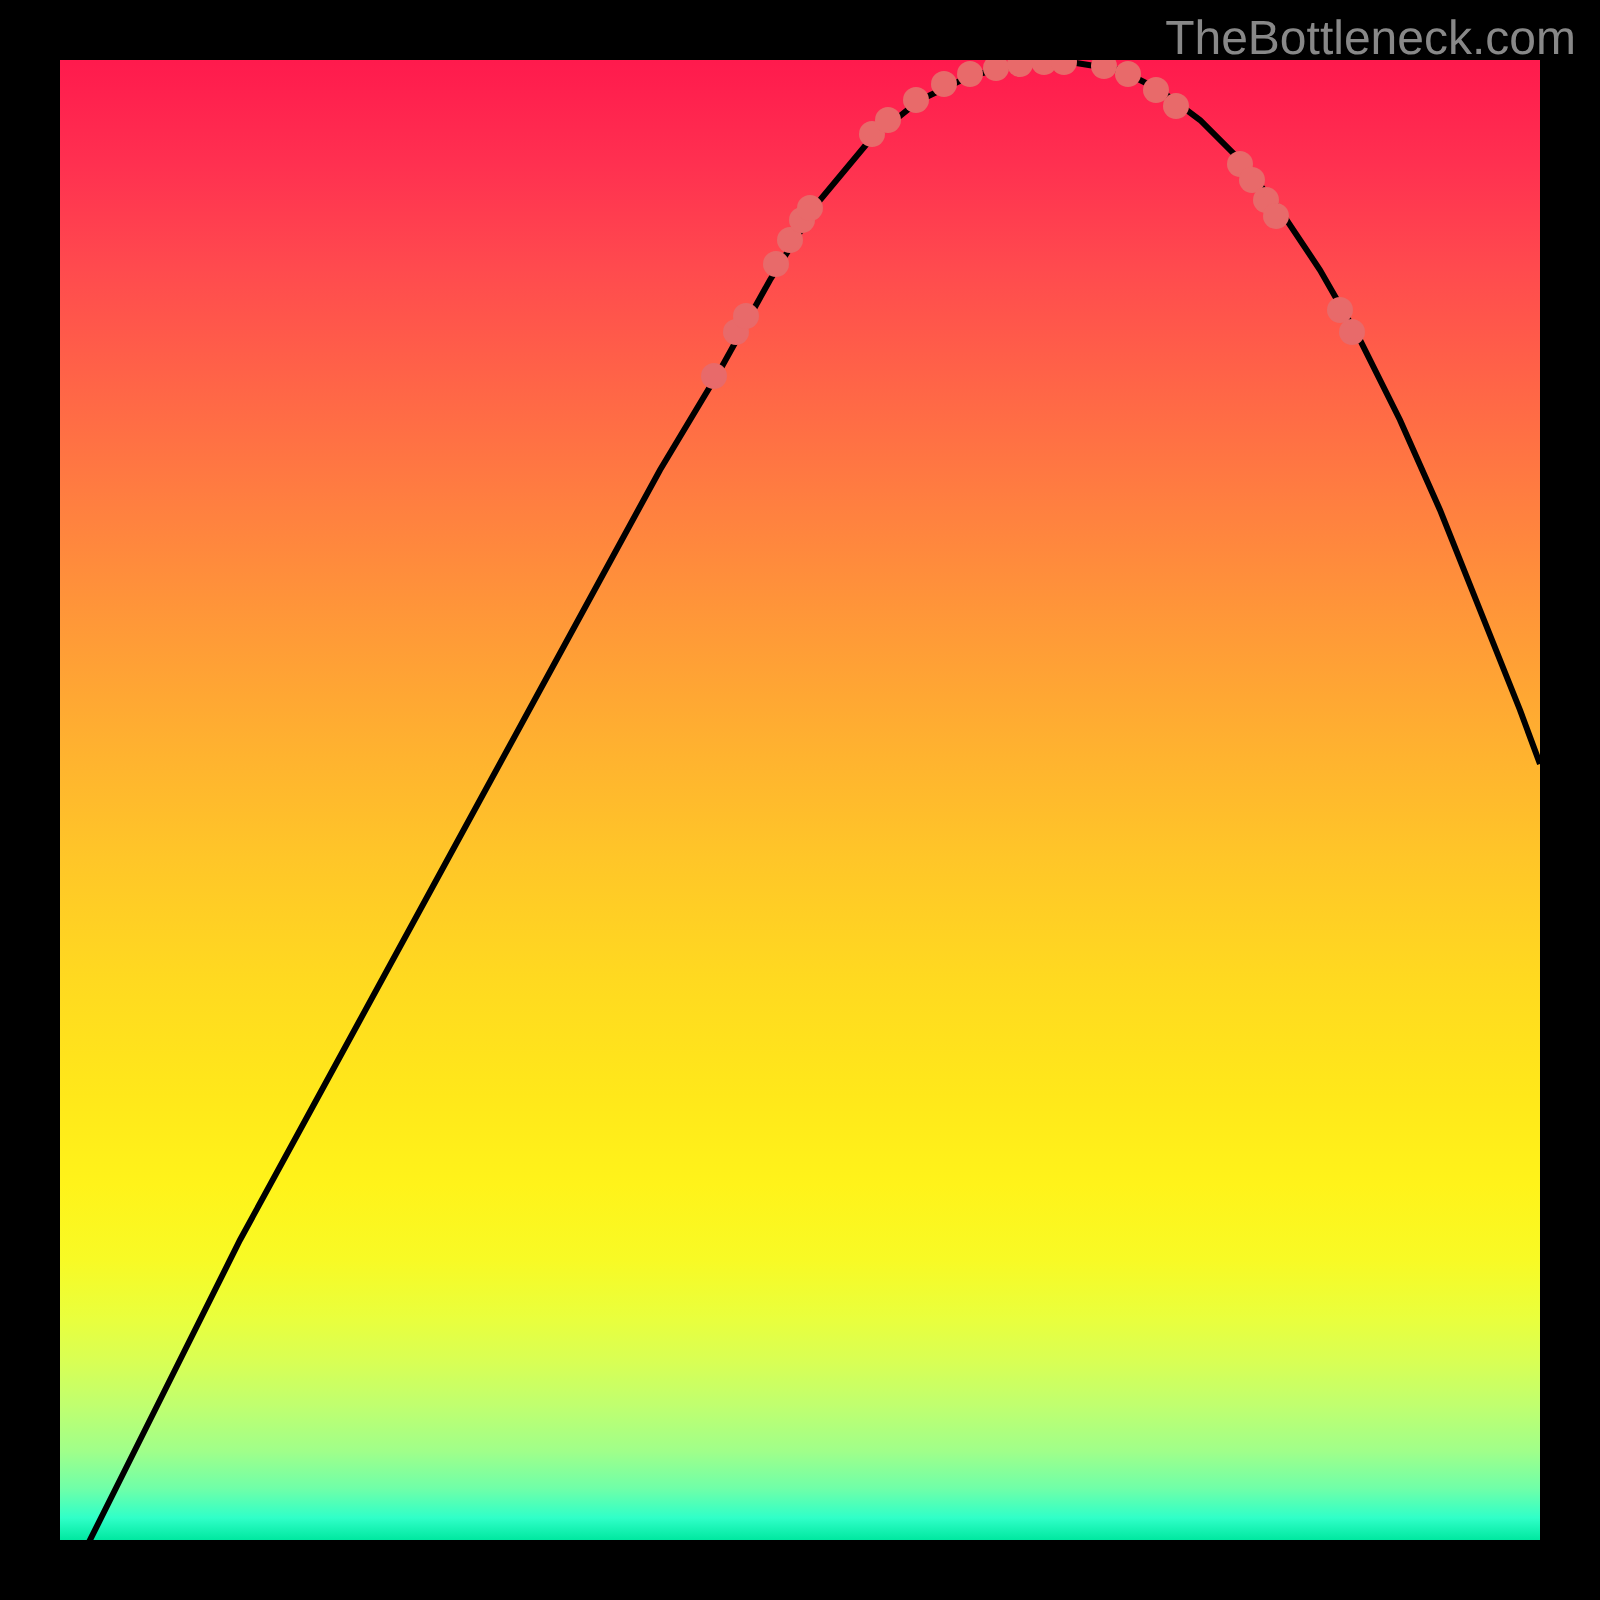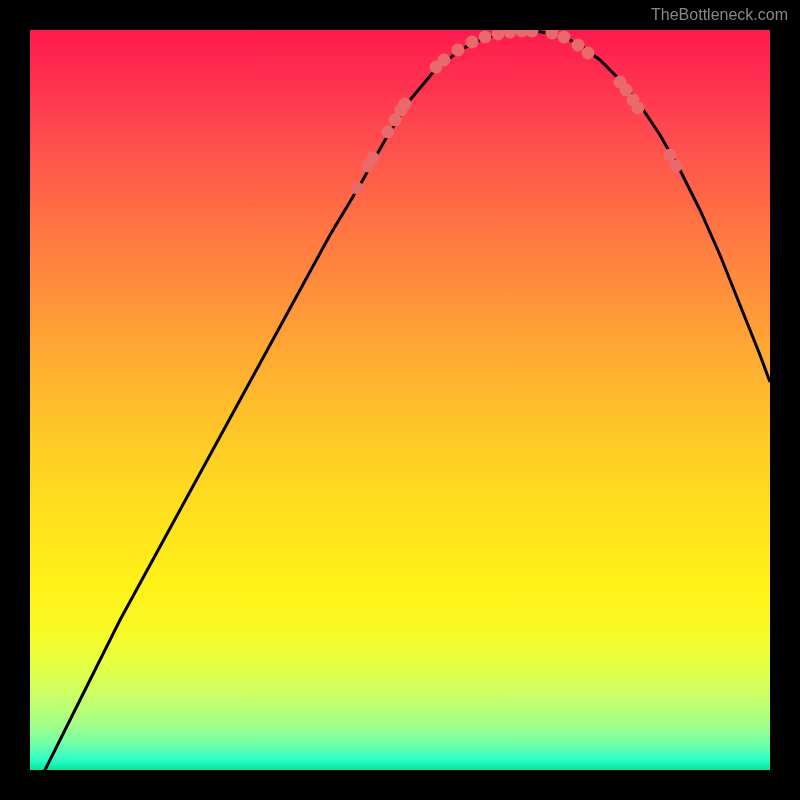--- a/index.html
+++ b/index.html
@@ -8,21 +8,21 @@
     height: 800px;
     background: #000;
     position: relative;
     font-family: Arial, sans-serif;
   }
   .watermark {
     position: absolute;
     top: 6px;
     right: 12px;
     color: #888;
-    font-size: 16px;
+    font-size: 24px;
     font-weight: 500;
     z-index: 10;
   }
   .plot-area {
     position: absolute;
     left: 30px;
     top: 30px;
     width: 740px;
     height: 740px;
   }

